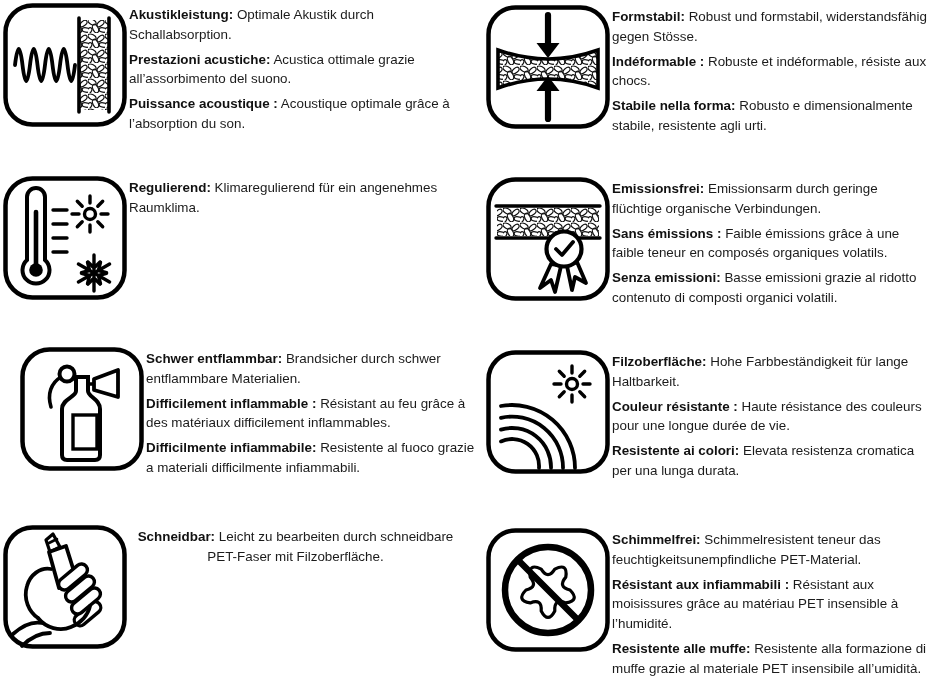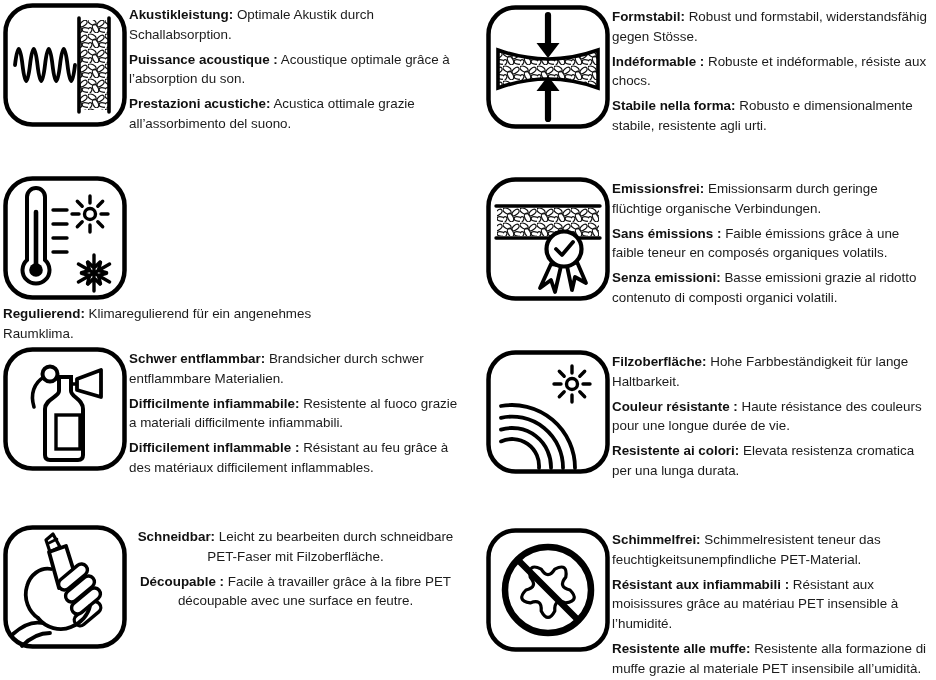--- a/index.html
+++ b/index.html
@@ -11,23 +11,23 @@
   .panel{position:absolute;display:flex;gap:2px;align-items:flex-start;}
   .icon-box{width:124px;height:124px;flex:0 0 auto;}
   .texts{padding-top:2px;}
   .texts p{margin:0 0 5px 0;font-size:13.4px;line-height:19.8px;}
   .texts b{font-weight:700;color:#111;}
   .col-l .texts{width:333px;}
   .col-r .texts{width:318px;}
   
   .p0{top:3px;left:3px;}
   .p1{top:5px;left:486px;}
-  .p2{top:176px;left:3px;flex-direction:column;}
+  .p2{top:176px;left:3px;}
   .p3{top:177px;left:486px;}
-  .p4{top:347px;left:3px;}
+  .p4{top:347px;left:20px;}
   .p5{top:350px;left:486px;}
   .p6{top:525px;left:3px;text-align:center;}
   .p7{top:528px;left:486px;}
   .hidden-defs{position:absolute;width:0;height:0;overflow:hidden;}
   svg .frame{fill:#fff;stroke:#000;stroke-width:4.5;}
   svg .ln{fill:none;stroke:#000;stroke-linecap:round;stroke-linejoin:round;}
 </style>
 </head>
 <body>
 
@@ -47,22 +47,22 @@
 
 <div class="panel p0 col-l">
   <svg class="icon-box" viewBox="0 0 124 124">
     <rect class="frame" x="2.5" y="2.5" width="119" height="119" rx="27"></rect>
     <rect x="77" y="17" width="28" height="90" fill="url(#fib)"></rect>
     <path class="ln" stroke-width="3.6" d="M76 15 V109 M106 15 V109"></path>
     <path class="ln" stroke-width="3.8" d="M12 62 q3.75 -32 7.5 0 t7.5 0 t7.5 0 t7.5 0 t7.5 0 t7.5 0 t7.5 0 t7.5 0"></path>
   </svg>
   <div class="texts">
     <p><b>Akustikleistung:</b> <span>Optimale Akustik durch Schallabsorption.</span></p>
+    <p><b>Prestazioni acustiche:</b> <span>Acustica ottimale grazie all’assorbimento del suono.</span></p>
     <p><b>Puissance acoustique :</b> <span>Acoustique optimale grâce à l’absorption du son.</span></p>
-    <p><b>Prestazioni acustiche:</b> <span>Acustica ottimale grazie all’assorbimento del suono.</span></p>
   </div>
 </div>
 
 <div class="panel p1 col-r">
   <svg class="icon-box" viewBox="0 0 124 124">
     <rect class="frame" x="2.5" y="2.5" width="119" height="119" rx="27"></rect>
     <path d="M12 45 Q62 63 112 45 L112 83 Q62 65 12 83 Z" fill="url(#fib)" stroke="#000" stroke-width="3.6"></path>
     <path class="ln" stroke-width="6.2" d="M62 10 V40"></path>
     <path d="M50.5 38 L62 53 L73.5 38 Z" fill="#000"></path>
     <path class="ln" stroke-width="6.2" d="M62 114 V84"></path>
@@ -119,22 +119,22 @@
     <rect class="frame" x="2.5" y="2.5" width="119" height="119" rx="27"></rect>
     <path class="ln" stroke-width="3.6" d="M41 30 C31 36 27 47 31 60"></path>
     <path d="M56 30 V44 C56 50 42 52 42 62 V108 Q42 113 47 113 H75 Q80 113 80 108 V62 C80 52 68 50 68 44 V30 Z" fill="#fff" stroke="#000" stroke-width="4"></path>
     <circle cx="47" cy="27" r="7.5" fill="#fff" stroke="#000" stroke-width="4"></circle>
     <path class="ln" stroke-width="3.4" d="M68 37 H74"></path>
     <path d="M74 32 L98 23 V50 L74 43 Z" fill="#fff" stroke="#000" stroke-width="3.8" stroke-linejoin="round"></path>
     <rect x="53" y="68" width="24" height="34" fill="none" stroke="#000" stroke-width="3.4"></rect>
   </svg>
   <div class="texts">
     <p><b>Schwer entflammbar:</b> <span>Brandsicher durch schwer entflammbare Materialien.</span></p>
+    <p><b>Difficilement inflammable :</b> <span>Résistant au feu grâce à des matériaux difficilement inflammables.</span></p>
     <p><b>Difficilmente infiammabile:</b> <span>Resistente al fuoco grazie a materiali difficilmente infiammabili.</span></p>
-    <p><b>Difficilement inflammable :</b> <span>Résistant au feu grâce à des matériaux difficilement inflammables.</span></p>
   </div>
 </div>
 
 <div class="panel p5 col-r">
   <svg class="icon-box" viewBox="0 0 124 124">
     <rect class="frame" x="2.5" y="2.5" width="119" height="119" rx="27"></rect>
     <g>
       <path class="ln" stroke-width="3.8" d="M15 91.4 A27 27 0 0 1 53 118"></path>
       <path class="ln" stroke-width="3.8" d="M15 79.6 A39 39 0 0 1 65 118"></path>
       <path class="ln" stroke-width="3.8" d="M15 67.8 A51 51 0 0 1 77 118"></path>
@@ -164,21 +164,20 @@
       <rect x="66" y="70" width="34" height="12" rx="6" fill="#fff" stroke="#000" stroke-width="3.4" transform="rotate(-40 83 76)"></rect>
       <rect x="60" y="58" width="34" height="12" rx="6" fill="#fff" stroke="#000" stroke-width="3.4" transform="rotate(-40 77 64)"></rect>
       <rect x="53" y="46" width="34" height="12" rx="6" fill="#fff" stroke="#000" stroke-width="3.4" transform="rotate(-40 70 52)"></rect>
     </g>
     <path class="ln" stroke-width="3.8" d="M35 93 C43 103 57 107 68 102 C78 98 85 90 87 81"></path>
     <path class="ln" stroke-width="3.8" d="M10 109 C20 100 29 96 39 98"></path>
     <path class="ln" stroke-width="3.8" d="M19 121 C27 113 36 108 47 108"></path>
   </svg>
   <div class="texts">
     <p><b>Schneidbar:</b> <span>Leicht zu bearbeiten durch schneidbare PET-Faser mit Filzoberfläche.</span></p>
-    <p><b>Découpable :</b> <span>Facile à travailler grâce à la fibre PET découpable avec une surface en feutre.</span></p>
   </div>
 </div>
 
 <div class="panel p7 col-r">
   <svg class="icon-box" viewBox="0 0 124 124">
     <rect class="frame" x="2.5" y="2.5" width="119" height="119" rx="27"></rect>
     <path d="M84 62 Q94.3 72.5 79.8 74.9 Q67.9 70.1 68.8 82.9 Q62 96 55.2 82.9 Q56.1 70.1 44.2 74.9 Q29.7 72.5 40 62 Q52.5 58.9 44.2 49.1 Q42 34.5 55.2 41.1 Q62 52 68.8 41.1 Q82 34.5 79.8 49.1 Q71.5 58.9 84 62 Z" fill="#fff" stroke="#000" stroke-width="3.2" stroke-linejoin="round"></path>
     <circle cx="62" cy="62" r="43" fill="none" stroke="#000" stroke-width="6.5"></circle>
     <path class="ln" stroke-width="6.5" d="M32 32 L92 92"></path>
   </svg>

